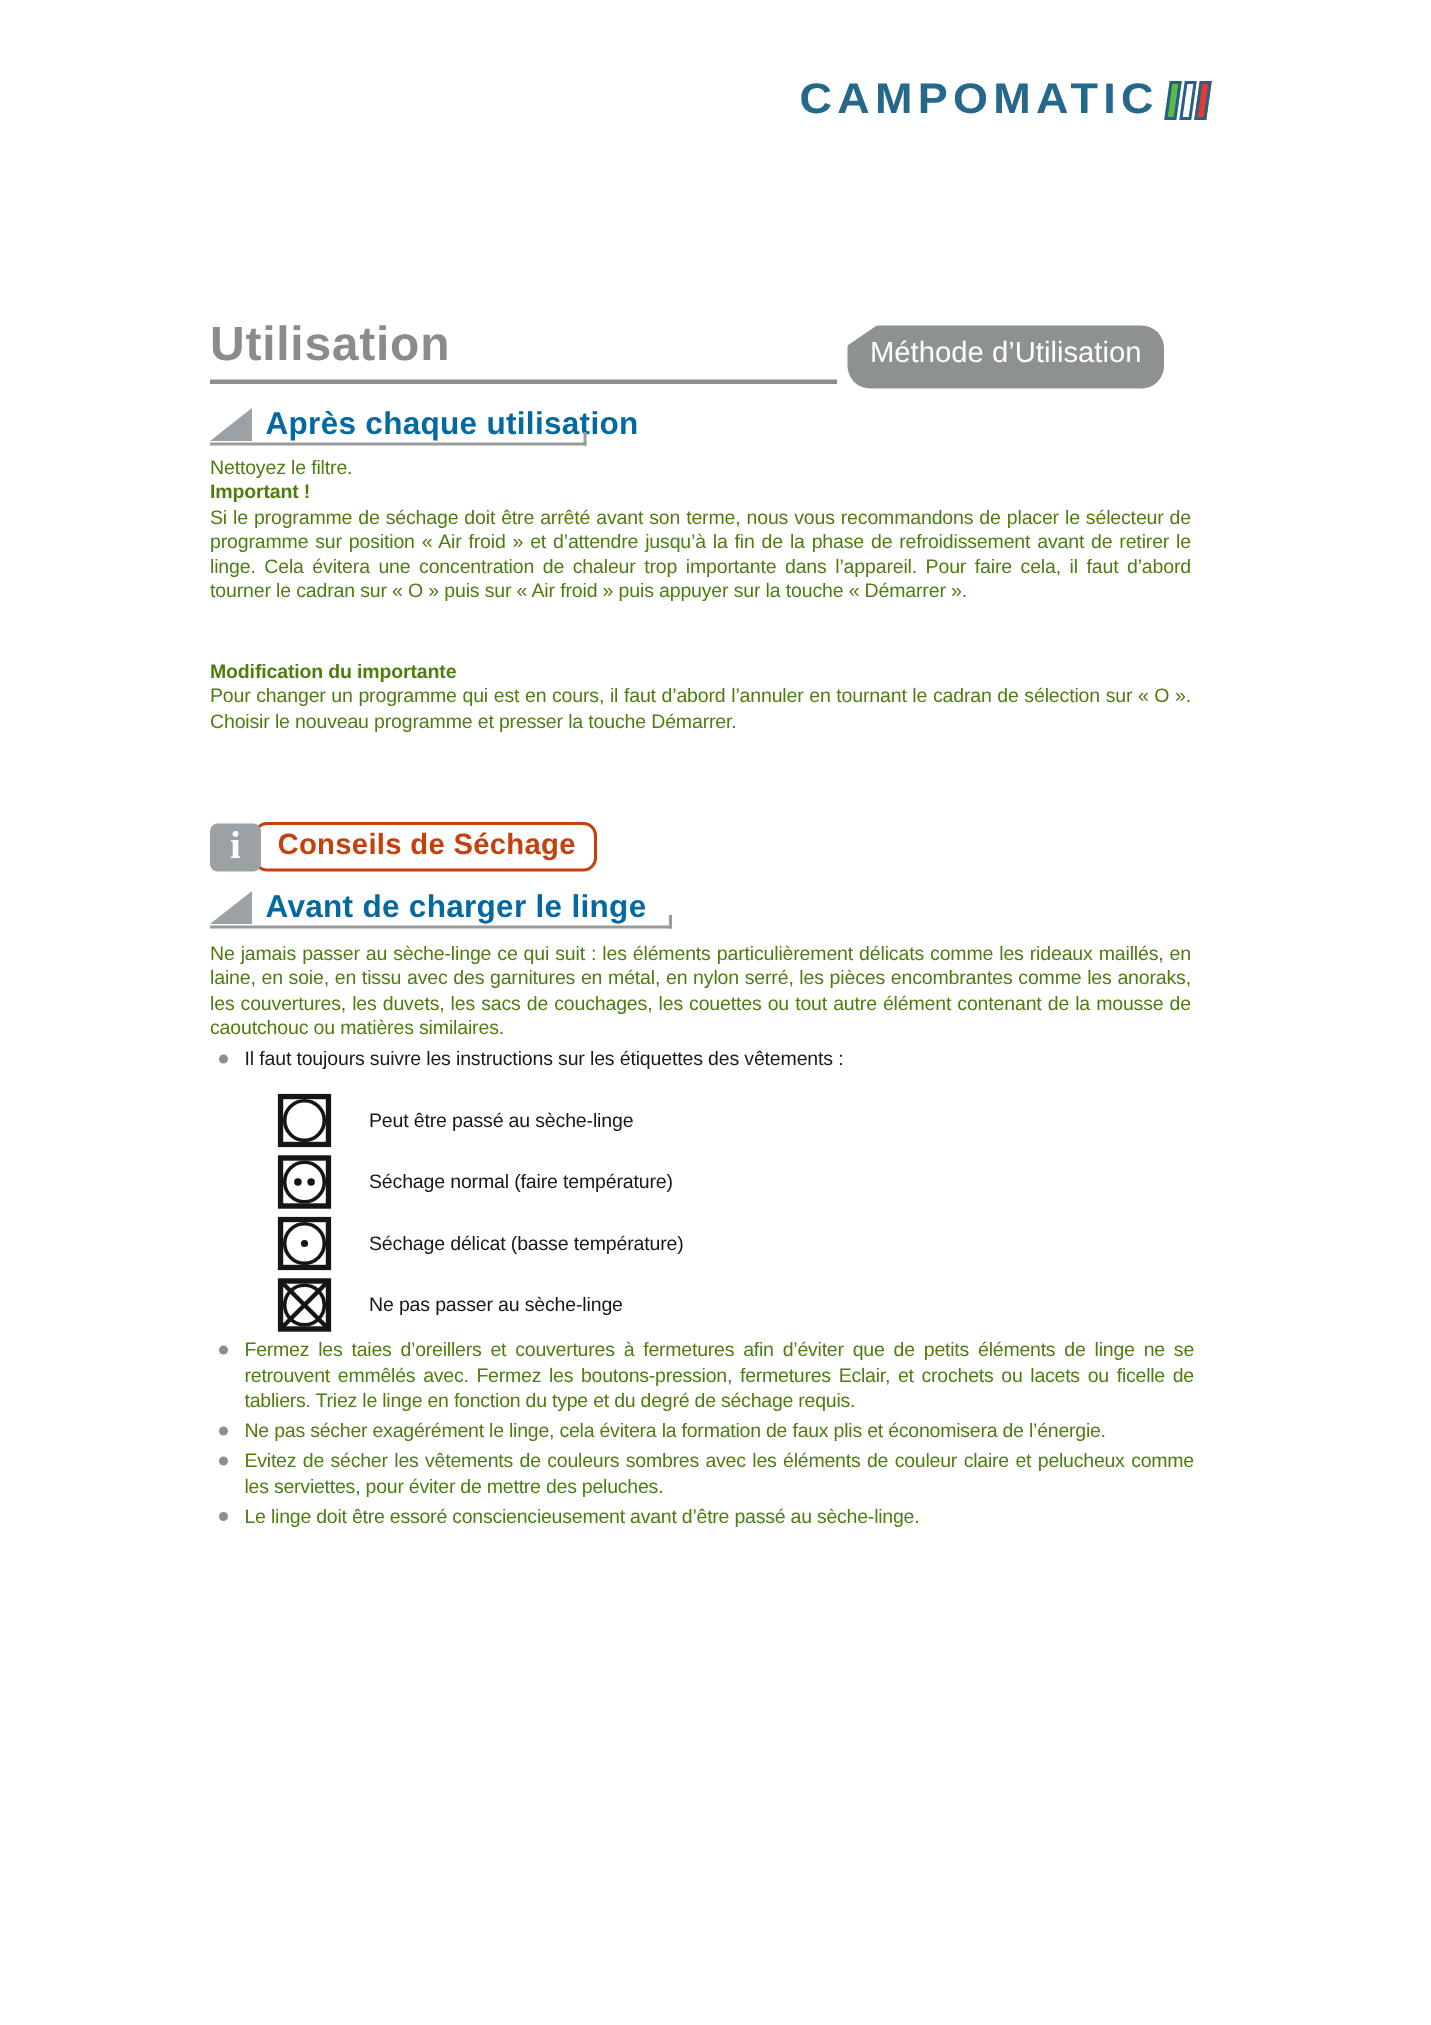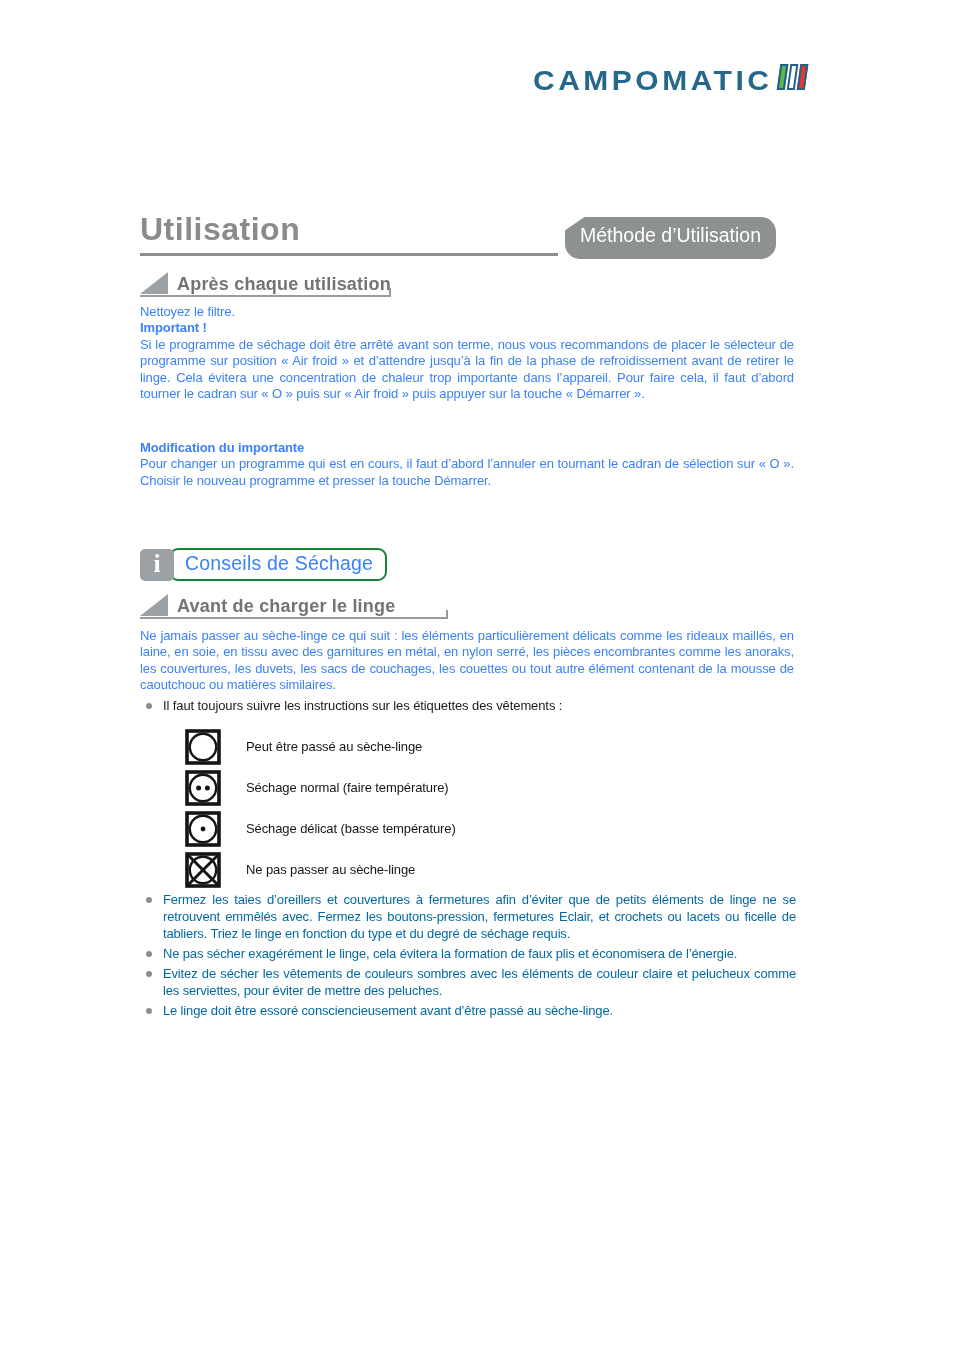--- a/index.html
+++ b/index.html
@@ -4,21 +4,21 @@
 <style>
   * { margin:0; padding:0; box-sizing:border-box; }
   html,body { background:#fff; }
   .page {
     position:relative; width:954px; height:1350px; background:#ffffff;
     font-family:"Liberation Sans","DejaVu Sans",sans-serif; color:#1a1a1a;
     overflow:hidden; margin:0 auto;
   }
 
   
-  .logo { position:absolute; top:64px; left:533px; display:flex; }
+  .logo { position:absolute; top:50px; left:533px; display:flex; align-items:center; }
   .logo-text {
     font-size:30px; font-weight:800; color:#26688b; letter-spacing:3.5px;
     transform:scaleY(0.95); white-space:nowrap;
   }
   .flag { display:flex; gap:2px; margin-left:6px; transform:skewX(-8deg); }
   .flag span { width:8px; height:26px; border:2px solid #265f8a; }
   .flag .f-green { background:#5cb947; }
   .flag .f-white { background:#ffffff; }
   .flag .f-red   { background:#e23b2e; }
 
@@ -39,74 +39,74 @@
     border-top:15px solid #ffffff; border-right:22px solid transparent;
   }
 
   
   .sec-head { position:absolute; left:140px; height:27px; }
   .sec-head .tri {
     position:absolute; left:0; bottom:3px; width:28px; height:22px;
     background:#9ba1a4; clip-path:polygon(0 100%,100% 100%,100% 0);
   }
   .sec-head .txt {
-    position:absolute; left:37px; bottom:2px; font-size:18px; font-weight:bold;
-    color:#737373; white-space:nowrap; letter-spacing:0.2px;
+    position:absolute; left:37px; bottom:2px; font-size:21px; font-weight:bold;
+    color:#0369a1; white-space:nowrap; letter-spacing:0.2px;
   }
   .sec-head .rule { position:absolute; left:0; bottom:0; height:2px; background:#9b9b9b; }
   .sec-head .rule::after {
     content:""; position:absolute; right:0; bottom:0; width:2px; height:9px; background:#9b9b9b;
   }
   #sec-apres { top:270px; }
   #sec-apres .rule { width:251px; }
   #sec-avant { top:592px; }
   #sec-avant .rule { width:308px; }
 
   
   .tblock {
     position:absolute; left:140px; width:654px; font-size:13px;
-    line-height:16.4px; letter-spacing:-0.1px; color:#3b82f6; text-align:justify;
+    line-height:16.4px; letter-spacing:-0.1px; color:#4d7c0f; text-align:justify;
   }
   .tblock .b { font-weight:bold; }
   #t1 { top:304px; }
   #t2 { top:440px; }
   #t3 { top:628px; }
 
   
   .info-head { position:absolute; left:140px; top:548px; display:flex; align-items:center; }
   .info-icon {
     position:relative; z-index:2; width:34px; height:32px; background:#9ba1a4;
     border-radius:5px; color:#ffffff; font-family:"Liberation Serif","DejaVu Serif",serif;
     font-weight:bold; font-size:26px; display:flex; align-items:center; justify-content:center;
     line-height:1; padding-bottom:2px;
   }
   .info-box {
-    margin-left:-5px; border:2px solid #15803d; border-radius:9px; background:#fff;
-    padding:2px 12px 4px 14px; font-size:19.5px; font-weight:normal; color:#3b82f6;
+    margin-left:-5px; border:2px solid #c2410c; border-radius:9px; background:#fff;
+    padding:2px 12px 4px 14px; font-size:19.5px; font-weight:bold; color:#c2410c;
     white-space:nowrap; letter-spacing:0.2px;
   }
 
   
   .bullet-line { position:absolute; left:140px; top:698px; width:654px; display:flex; font-size:13px; letter-spacing:-0.1px; }
   .bullet-dot {
     flex:none; width:6px; height:6px; border-radius:50%; background:#8e8e8e;
     margin:5px 11px 0 6px;
   }
 
   
   .symbols { position:absolute; left:185px; top:726px; }
   .sym-row { display:flex; align-items:center; height:41px;gap:12px; }
   .sym-icon { flex:none; width:36px; height:36px; display:flex; }
   .sym-label { margin-left:13px; font-size:13px; letter-spacing:-0.1px; color:#161616; white-space:nowrap; }
 
   
   .bullets { position:absolute; left:140px; top:891px; width:656px; list-style:none; }
   .bullets li {
     position:relative; padding-left:23px; margin-bottom:3px; text-align:justify;
-    font-size:13px; line-height:17px; letter-spacing:-0.15px; color:#0369a1;
+    font-size:13px; line-height:17px; letter-spacing:-0.15px; color:#4d7c0f;
   }
   .bullets .dot {
     position:absolute; left:6px; top:5.5px; width:6px; height:6px;
     border-radius:50%; background:#8e8e8e;
   }
 </style>
 </head>
 <body>
 
 <div class="page">

